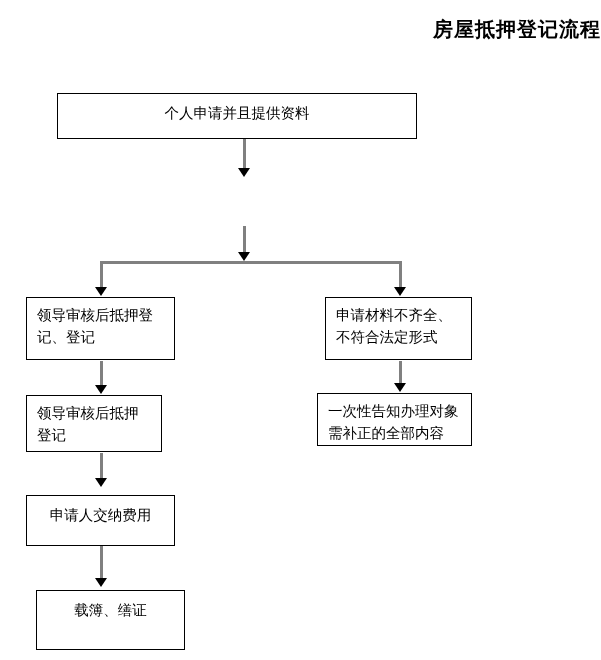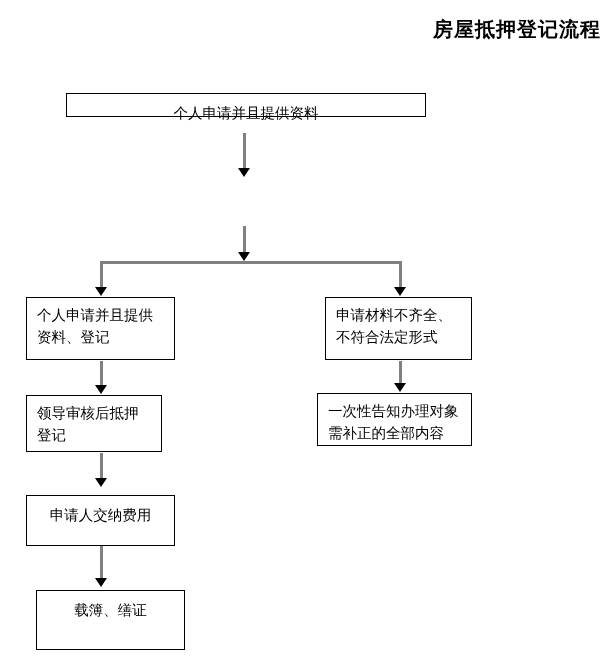--- a/index.html
+++ b/index.html
@@ -74,41 +74,41 @@
     z-index: 2;
   }
 </style>
 </head>
 <body>
 
 <div id="page">
 
   <div class="title">房屋抵押登记流程</div>
 
-  <div class="node center" style="left:66px; top:93px; width:360px; height:24px;">
+  <div class="node center" style="left:57px; top:93px; width:360px; height:46px;">
     <span class="txt">个人申请并且提供资料</span>
   </div>
 
   <div class="vline" style="left:243px; top:133px; height:37px;"></div>
   <div class="arrow-down" style="left:238px; top:168px;"></div>
 
 
   <div class="vline" style="left:243px; top:226px; height:32px;"></div>
   <div class="arrow-down" style="left:238px; top:252px;"></div>
 
   <div class="hline" style="left:100px; top:261px; width:302px;"></div>
 
   <div class="vline" style="left:100px; top:261px; height:28px;"></div>
   <div class="arrow-down" style="left:95px; top:287px;"></div>
 
   <div class="vline" style="left:399px; top:261px; height:28px;"></div>
   <div class="arrow-down" style="left:394px; top:287px;"></div>
 
   <div class="node just" style="left:26px; top:297px; width:149px; height:63px;">
-    <span class="txt">个人申请并且提供资料、登记</span>
+    <span class="txt">领导审核后抵押登记、登记</span>
   </div>
 
   <div class="node just" style="left:325px; top:297px; width:147px; height:63px;">
     <span class="txt">申请材料不齐全、不符合法定形式</span>
   </div>
 
   <div class="vline" style="left:100px; top:361px; height:27px;"></div>
   <div class="arrow-down" style="left:95px; top:385px;"></div>
 
   <div class="vline" style="left:399px; top:361px; height:25px;"></div>

